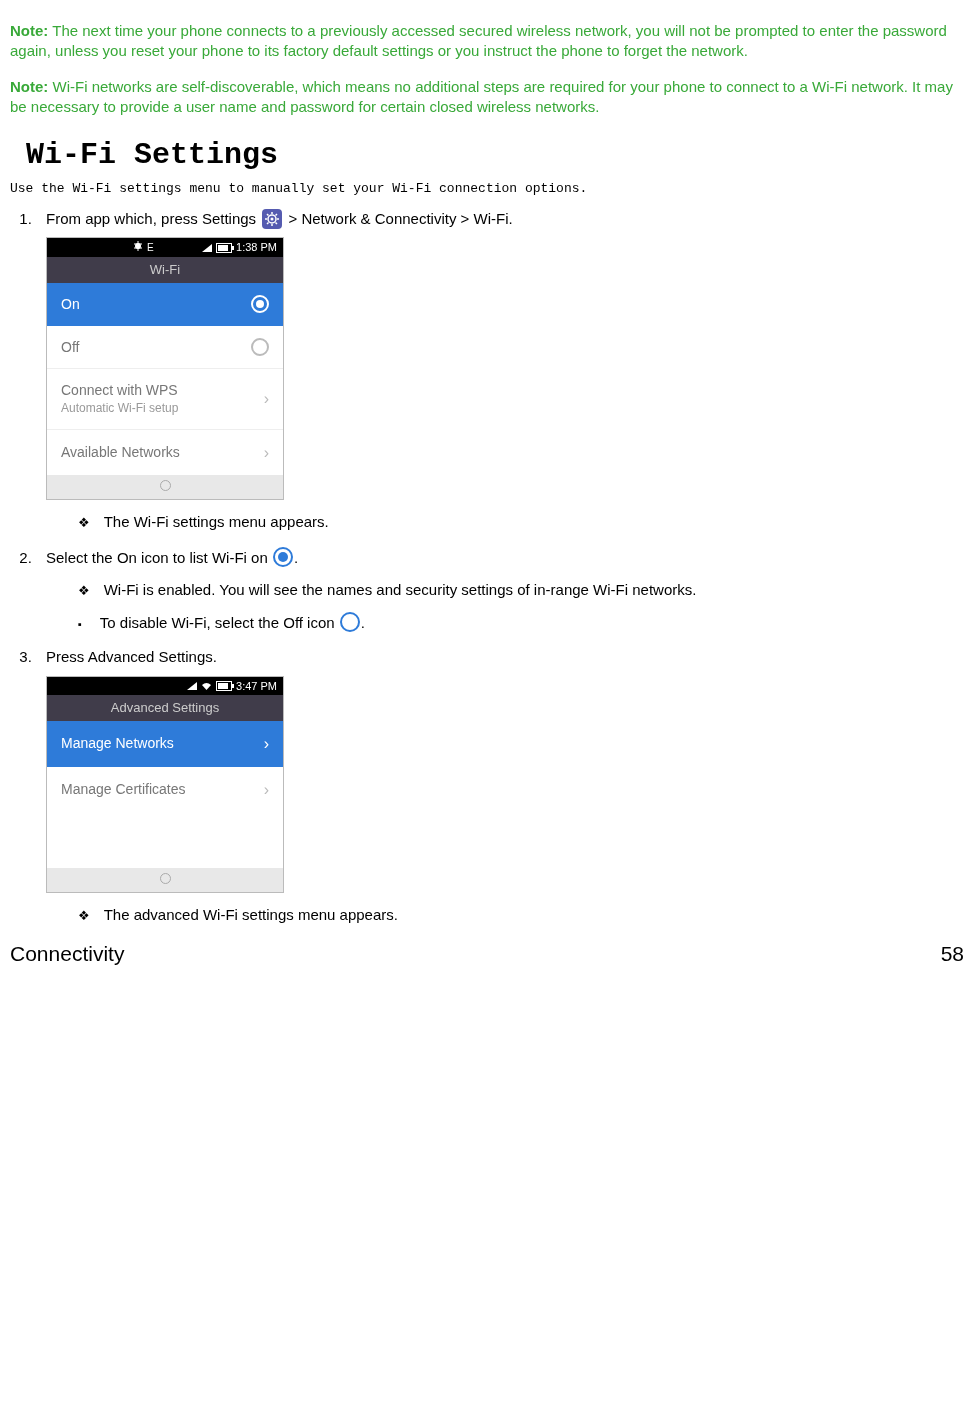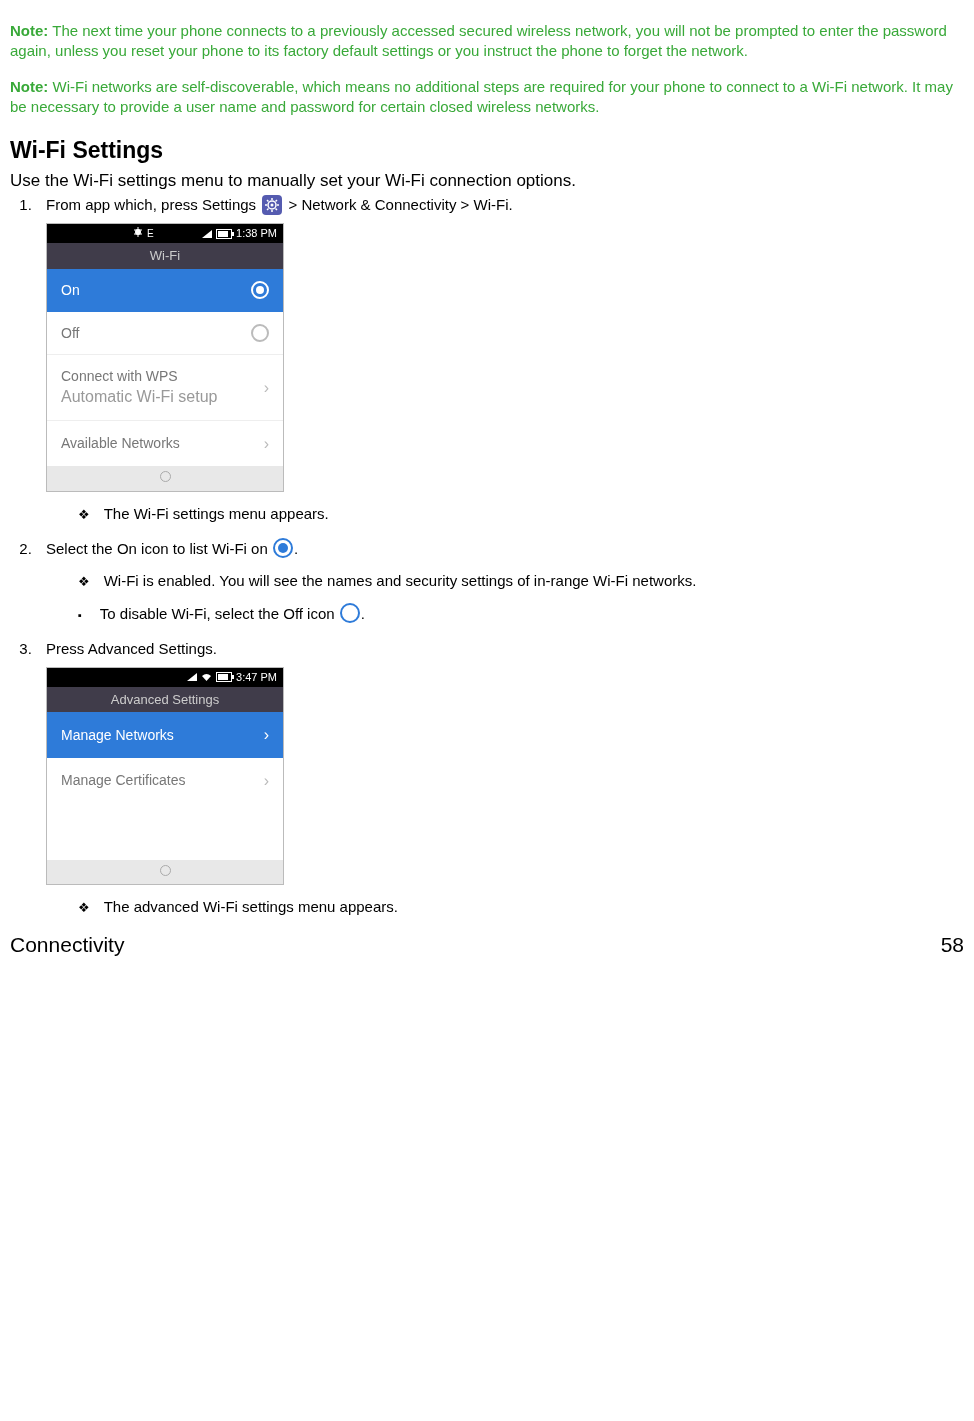--- a/index.html
+++ b/index.html
@@ -9,29 +9,29 @@
     color: #000;
     margin: 0;
     padding: 6px 10px 10px 10px;
     width: 974px;
     box-sizing: border-box;
     background: #fff;
   }
   .note { color: #39a939; margin-bottom: 14px; }
   .note strong { font-weight: bold; }
   h2 {
-    font-family: Liberation Sans, sans-serif;
-    font-size: 23px;
+    font-family: Liberation Mono, monospace;
+    font-size: 30px;
     font-weight: bold;
-    margin: 18px 0 4px 0;
+    margin: 18px 0 4px 16px;
   }
   .intro {
-    font-family: Liberation Sans, sans-serif;
-    font-size: 17px;
-    margin: 0 0 2px 0;
+    font-family: Liberation Mono, monospace;
+    font-size: 13px;
+    margin: 0 0 12px 0;
   }
   ol { margin: 0 0 0 26px; padding: 0; }
   ol > li { padding-left: 10px; margin-bottom: 14px; }
   ol > li::marker { font-size: 15px; }
   .step-line { display: inline; }
   .sub { margin: 12px 0 0 32px; padding: 0; list-style: none; }
   .sub li { margin-bottom: 12px; }
   .sub li::before { content: "❖"; font-size: 13px; margin-right: 14px; color: #000; }
   .subsub { margin: 12px 0 0 32px; padding: 0; list-style: none; }
   .subsub li::before { content: "▪"; font-size: 11px; margin-right: 14px; color: #000; }
@@ -107,21 +107,21 @@
     display: flex;
     align-items: center;
     border-bottom: 1px solid #eee;
     font-size: 14px;
     color: #777;
   }
   .row .lbl { flex: 1; }
   .row.sel { background: #2e7bd9; color: #fff; border-bottom: none; }
   .row.sel .radio { border-color: #fff; }
   .row.sel .radio::after { background: #fff; }
-  .row .sub-lbl { font-size: 16px; color: #999; display: block; }
+  .row .sub-lbl { font-size: 12px; color: #999; display: block; }
   .radio {
     width: 14px; height: 14px;
     border: 2px solid #bbb;
     border-radius: 50%;
     position: relative;
   }
   .radio.filled::after {
     content: "";
     position: absolute;
     top: 3px; left: 3px; width: 8px; height: 8px;

